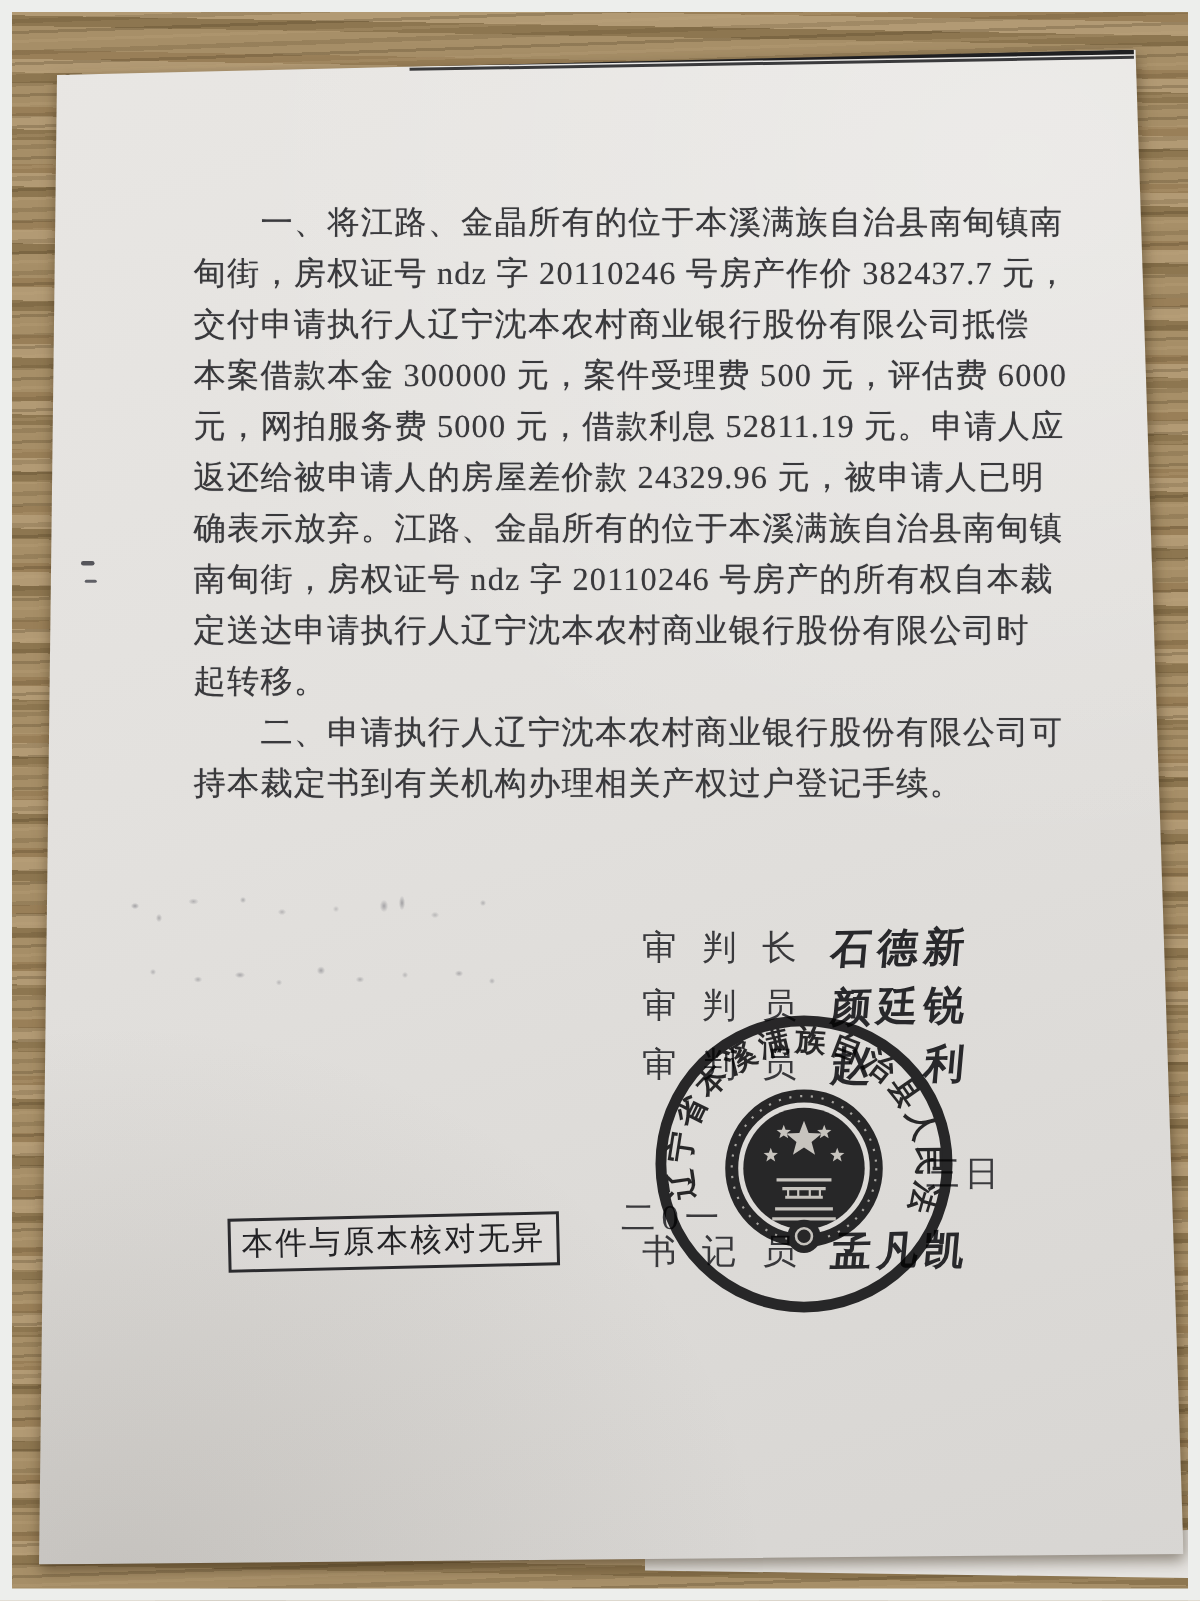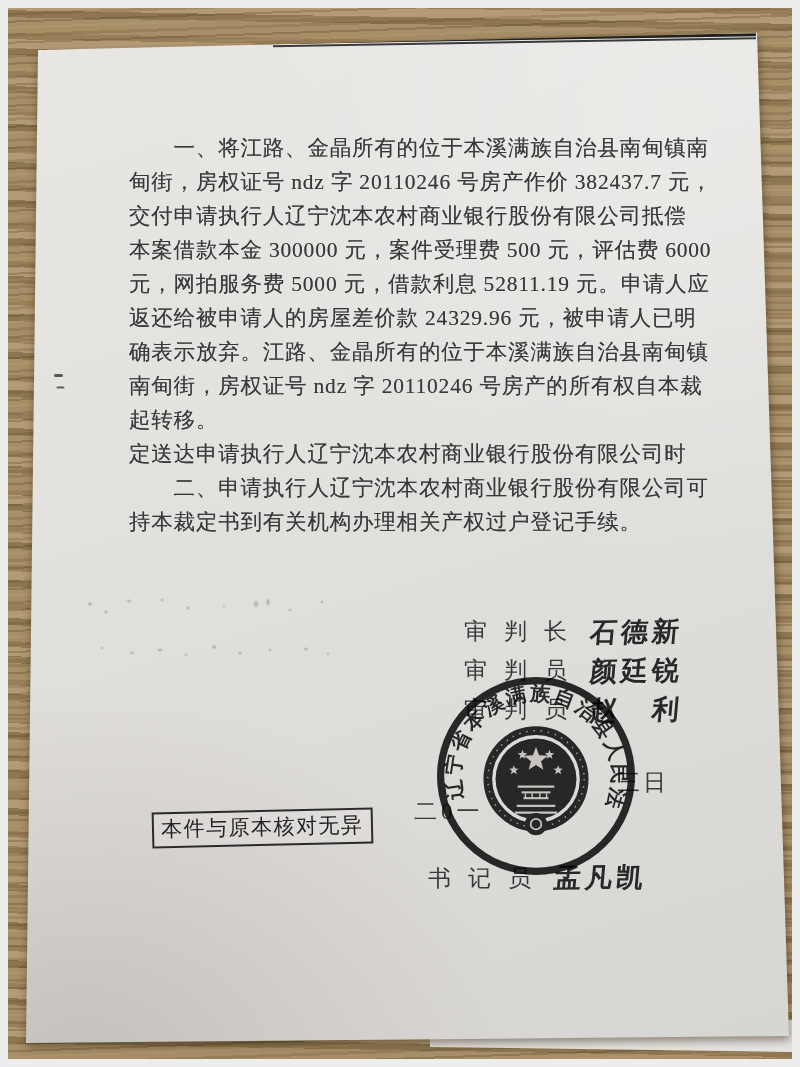--- a/index.html
+++ b/index.html
@@ -70,32 +70,32 @@
       radial-gradient(5px 3px at 66px 12px, rgba(85,85,95,.48), transparent 70%),
       radial-gradient(3px 3px at 92px 17px, rgba(85,85,95,.35), transparent 70%),
       radial-gradient(4px 4px at 120px 9px, rgba(85,85,95,.50), transparent 70%),
       radial-gradient(4px 3px at 146px 15px,rgba(85,85,95,.42), transparent 70%),
       radial-gradient(3px 3px at 176px 12px,rgba(85,85,95,.35), transparent 70%),
       radial-gradient(4px 3px at 212px 11px,rgba(85,85,95,.45), transparent 70%),
       radial-gradient(3px 3px at 234px 16px,rgba(85,85,95,.38), transparent 70%); }
 
   
   .sig-rows { position:absolute; left:428px; top:612px; }
-  .sig-row { height:39px; display:flex; align-items:center;margin-left:36px; }
+  .sig-row { height:39px; display:flex; align-items:center; }
   .role { font-size:23px; letter-spacing:17px; color:#39393c; white-space:nowrap; }
   .name { font-size:27px; font-weight:700; letter-spacing:4px; color:#28282b;
     margin-left:6px; white-space:nowrap; display:inline-block;
     transform:skewX(-6deg) rotate(-1deg); }
 
   .date-left  { position:absolute; left:414px; top:796px; font-size:23px;
     letter-spacing:4px; color:#3a3a3d; }
   .date-right { position:absolute; left:617px; top:767px; font-size:23px;
     letter-spacing:3px; color:#3a3a3d; }
 
-  .clerk-row { position:absolute; left:428px; top:860px; display:flex; align-items:center; }
+  .clerk-row { position:absolute; left:428px; top:816px; display:flex; align-items:center; }
 
   .verify-box { position:absolute; left:152px; top:810px;
     border:2.5px solid #2b2b2e; padding:1px 7px 3px; font-size:21px;
     letter-spacing:1.5px; color:#232326; transform:rotate(-1.3deg);
     background:rgba(235,233,230,.25); white-space:nowrap; }
 
   
   .seal { position:absolute; left:430px; top:670px; width:212px; height:212px;
     opacity:.93; mix-blend-mode:multiply; }
 
@@ -119,22 +119,22 @@
 
       <div class="doc-body">
           <div class="doc-line">　　一、将江路、金晶所有的位于本溪满族自治县南甸镇南</div>
           <div class="doc-line">甸街，房权证号 ndz 字 20110246 号房产作价 382437.7 元，</div>
           <div class="doc-line">交付申请执行人辽宁沈本农村商业银行股份有限公司抵偿</div>
           <div class="doc-line">本案借款本金 300000 元，案件受理费 500 元，评估费 6000</div>
           <div class="doc-line">元，网拍服务费 5000 元，借款利息 52811.19 元。申请人应</div>
           <div class="doc-line">返还给被申请人的房屋差价款 24329.96 元，被申请人已明</div>
           <div class="doc-line">确表示放弃。江路、金晶所有的位于本溪满族自治县南甸镇</div>
           <div class="doc-line">南甸街，房权证号 ndz 字 20110246 号房产的所有权自本裁</div>
+          <div class="doc-line">定送达申请执行人辽宁沈本农村商业银行股份有限公司时</div>
           <div class="doc-line">起转移。</div>
-          <div class="doc-line">定送达申请执行人辽宁沈本农村商业银行股份有限公司时</div>
           <div class="doc-line">　　二、申请执行人辽宁沈本农村商业银行股份有限公司可</div>
           <div class="doc-line">持本裁定书到有关机构办理相关产权过户登记手续。</div>
         </div>
 
       <div class="smudge s1"></div>
       <div class="smudge s2"></div>
 
       <div class="sig-rows">
         <div class="sig-row">
           <span class="role">审判长</span>

